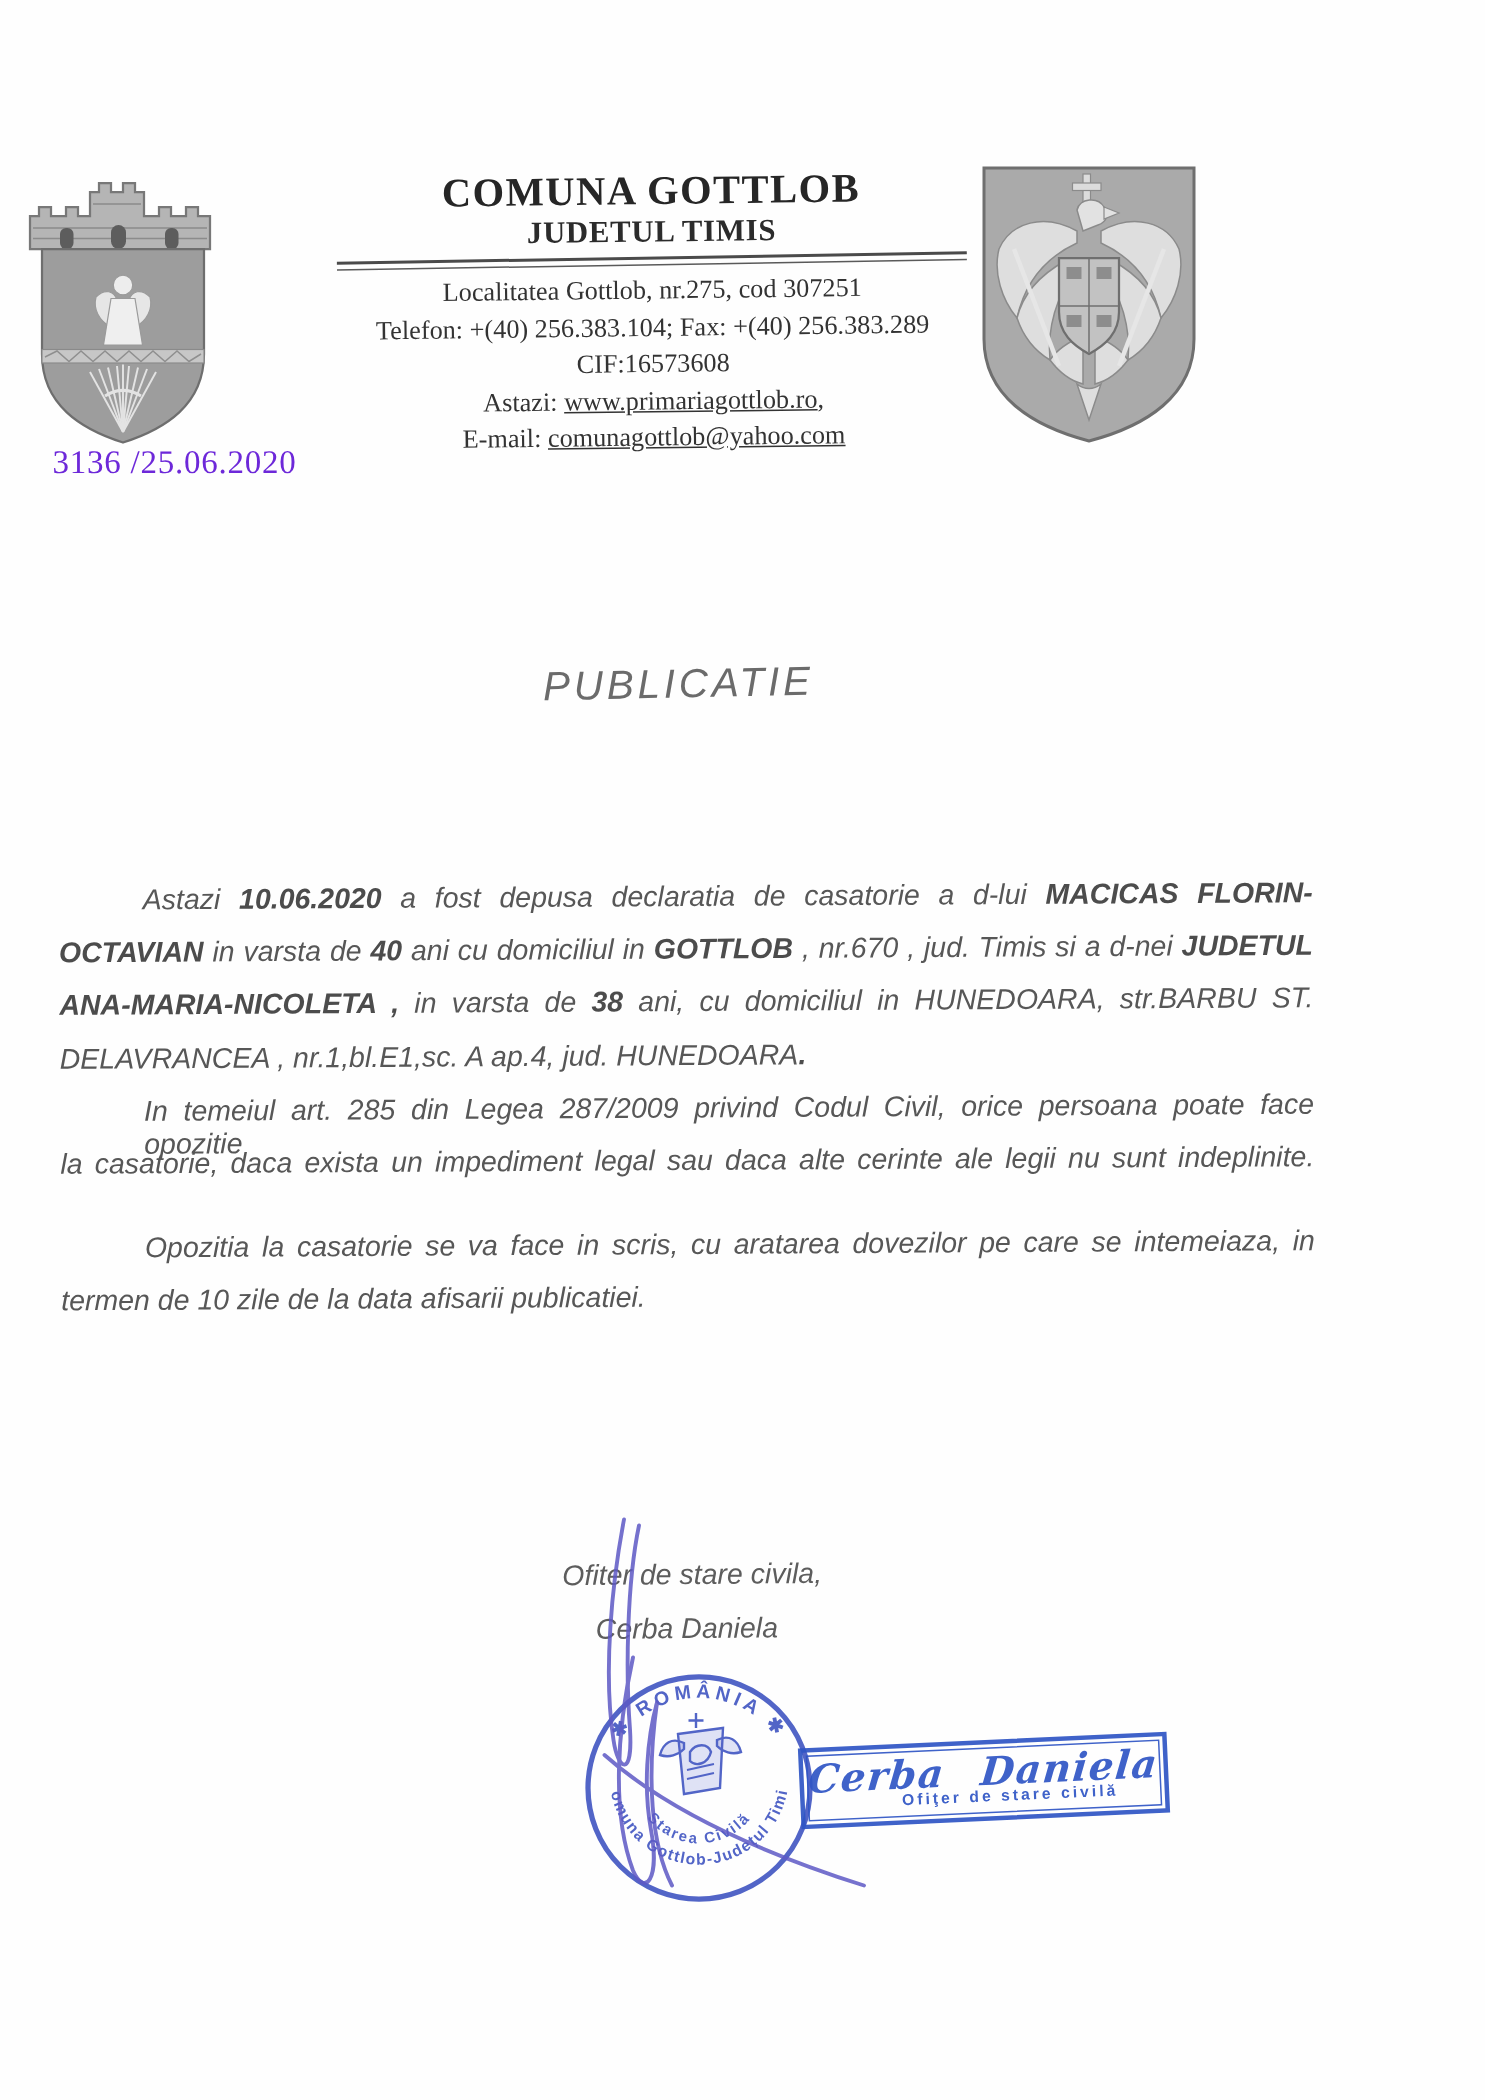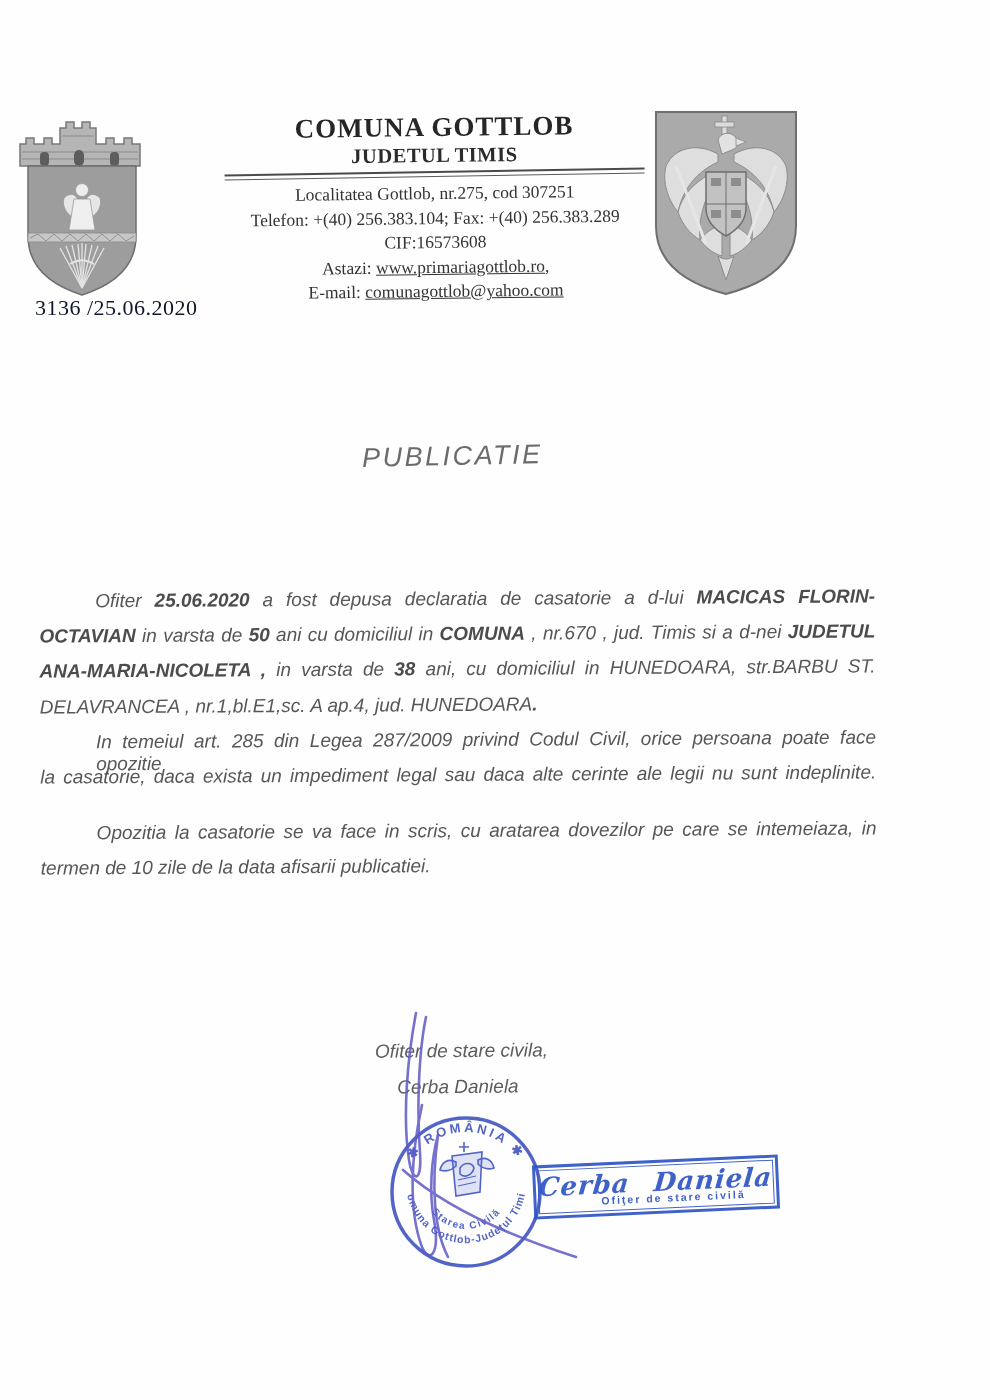--- a/index.html
+++ b/index.html
@@ -13,21 +13,21 @@
   .emblem-right{position:absolute;left:648px;top:104px;width:156px;height:196px;}
   .header-block{
     position:absolute;left:225px;top:112px;width:420px;text-align:center;
     transform:rotate(-0.7deg);
   }
   .org-name{font-size:27px;font-weight:bold;letter-spacing:1px;line-height:31px;color:#262626;}
   .county{font-size:20.5px;font-weight:bold;letter-spacing:0.5px;line-height:25px;color:#2b2b2b;}
   .header-rule{height:3px;border-top:2.5px solid #4a4a4a;border-bottom:1.2px solid #5a5a5a;margin:3px 0 4px 0;transform:rotate(-0.25deg);}
   .contact-line{font-size:17.5px;line-height:24.5px;color:#333;}
   .doc-link{text-decoration:underline;color:#333;}
-  .reg-number{position:absolute;left:35px;top:295px;font-size:22px;color:#0f172a;letter-spacing:0.5px;}
+  .reg-number{position:absolute;left:35px;top:295px;font-size:22px;color:#6d28d9;letter-spacing:0.5px;}
 
   
   .doc-title{
     position:absolute;left:362px;top:441px;
     font-family:"Liberation Sans",sans-serif;font-style:italic;
     font-size:27px;color:#6b6b6b;letter-spacing:2.5px;
     transform:rotate(-1.2deg);
   }
 
   
@@ -155,22 +155,22 @@
 
     <path d="M28,62 L58,140" stroke="#e6e6e6" stroke-width="3" fill="none"></path>
     <path d="M128,62 L98,140" stroke="#e6e6e6" stroke-width="3" fill="none"></path>
   </svg>
 
   <div class="reg-number">3136 /25.06.2020</div>
 
   <div class="doc-title">PUBLICATIE</div>
 
   <div class="bodytext">
-    <div class="bline indent"><span>Ofiter </span><span class="b">25.06.2020</span><span> a fost depusa declaratia de casatorie a d-lui </span><span class="b">MACICAS FLORIN-</span></div>
-    <div class="bline"><span class="b">OCTAVIAN </span><span>in varsta de </span><span class="b">50</span><span> ani cu domiciliul in </span><span class="b">COMUNA</span><span> , nr.670 , jud. Timis si a d-nei </span><span class="b">JUDETUL</span></div>
+    <div class="bline indent"><span>Astazi </span><span class="b">10.06.2020</span><span> a fost depusa declaratia de casatorie a d-lui </span><span class="b">MACICAS FLORIN-</span></div>
+    <div class="bline"><span class="b">OCTAVIAN </span><span>in varsta de </span><span class="b">40</span><span> ani cu domiciliul in </span><span class="b">GOTTLOB</span><span> , nr.670 , jud. Timis si a d-nei </span><span class="b">JUDETUL</span></div>
     <div class="bline"><span class="b">ANA-MARIA-NICOLETA , </span><span>in varsta de </span><span class="b">38</span><span> ani, cu domiciliul in HUNEDOARA, str.BARBU ST.</span></div>
     <div class="bline left"><span>DELAVRANCEA , nr.1,bl.E1,sc. A ap.4, jud. HUNEDOARA</span><span class="b">.</span></div>
     <div class="bline indent"><span>In temeiul art. 285 din Legea 287/2009 privind Codul Civil, orice persoana poate face opozitie</span></div>
     <div class="bline"><span>la casatorie, daca exista un impediment legal sau daca alte cerinte ale legii nu sunt indeplinite.</span></div>
     <div class="bline indent para3"><span>Opozitia la casatorie se va face in scris, cu aratarea dovezilor pe care se intemeiaza, in</span></div>
     <div class="bline left"><span>termen de 10 zile de la data afisarii publicatiei.</span></div>
   </div>
 
   <div class="sign-block">
     <div>Ofiter de stare civila,</div>

